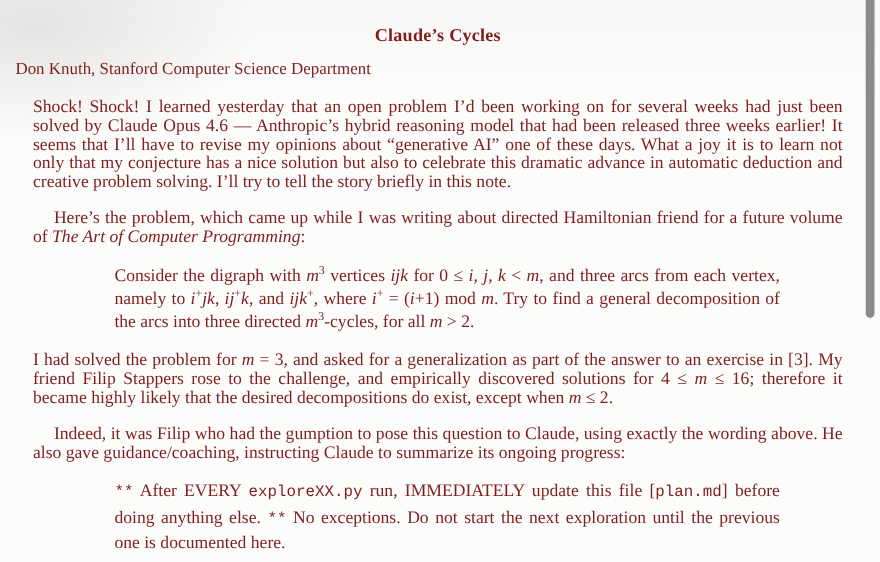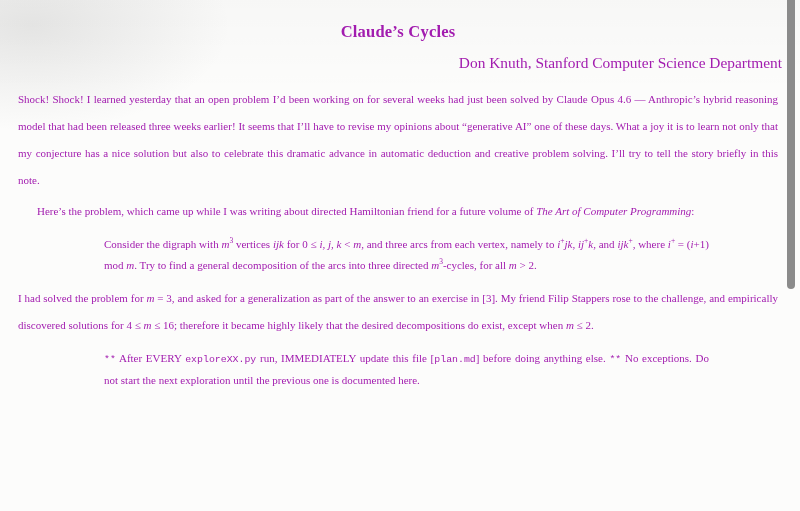--- a/index.html
+++ b/index.html
@@ -2,57 +2,57 @@
 <html><head>
 <meta charset="utf-8">
 <style>
   html, body { margin: 0; padding: 0; background: #ffffff; }
   .screen {
     position: relative;
     width: 800px; height: 511px;
     overflow: hidden;
     background: #fcfcfb;
     font-family: "Liberation Serif", "DejaVu Serif", serif;
-    color: #a21caf;
+    color: #7f1d1d;
   }
   .corner-shadow {
     position: absolute; left: 0; top: 0; width: 100%; height: 100%;
     pointer-events: none;
     background:
       radial-gradient(ellipse 320px 170px at 4% 5%, rgba(90,90,90,0.13), rgba(90,90,90,0.0) 62%),
       linear-gradient(to bottom, rgba(0,0,0,0.02), rgba(0,0,0,0) 18%);
   }
   .doc {
     position: relative;
     padding: 22px 18px 0 14px;
   }
   .title {
     margin: 0 0 12px 0;
     text-align: center;
     font-size: 16.5px;
     font-weight: bold;
     letter-spacing: 0.2px;
   }
   .byline, .dateline {
-    text-align: right;
+    text-align: left;
     font-size: 15.4px;
     line-height: 18.5px;
     margin: 0;
   }
   .body-text { margin-top: 13px; }
   .body-text p {
-    margin: 4px;
-    font-size: 11px;
-    line-height: 27px;
+    margin: 16px;
+    font-size: 16px;
+    line-height: 17px;
     text-align: justify;
   }
   .indent { text-indent: 19px; }
   blockquote.quote {
     margin: 9px 73px 9px 90px;
-    font-size: 11px;
+    font-size: 16px;
     line-height: 21.3px;
     text-align: justify;
   }
   .seg-r { font-style: normal; }
   .seg-i { font-style: italic; }
   .seg-sup {
     font-style: normal;
     font-size: 0.68em;
     vertical-align: super;
     line-height: 0;
@@ -78,18 +78,19 @@
 
   <div class="doc">
     <h1 class="title">Claude’s Cycles</h1>
     <div class="byline">Don Knuth, Stanford Computer Science Department</div>
 
     <div class="body-text">
       <p>Shock! Shock! I learned yesterday that an open problem I’d been working on for several weeks had just been solved by Claude Opus 4.6 — Anthropic’s hybrid reasoning model that had been released three weeks earlier! It seems that I’ll have to revise my opinions about “generative AI” one of these days. What a joy it is to learn not only that my conjecture has a nice solution but also to celebrate this dramatic advance in automatic deduction and creative problem solving. I’ll try to tell the story briefly in this note.</p>
       <p class="indent"><span class="seg-r">Here’s the problem, which came up while I was writing about directed Hamiltonian friend for a future volume of </span><span class="seg-i">The Art of Computer Programming</span><span class="seg-r">:</span></p>
       <blockquote class="quote"><span class="seg-r">Consider the digraph with </span><span class="seg-i">m</span><span class="seg-sup">3</span><span class="seg-r"> vertices </span><span class="seg-i">ijk</span><span class="seg-r"> for 0 ≤ </span><span class="seg-i">i, j, k</span><span class="seg-r"> &lt; </span><span class="seg-i">m</span><span class="seg-r">, and three arcs from each vertex, namely to </span><span class="seg-i">i</span><span class="seg-sup">+</span><span class="seg-i">jk</span><span class="seg-r">, </span><span class="seg-i">ij</span><span class="seg-sup">+</span><span class="seg-i">k</span><span class="seg-r">, and </span><span class="seg-i">ijk</span><span class="seg-sup">+</span><span class="seg-r">, where </span><span class="seg-i">i</span><span class="seg-sup">+</span><span class="seg-r"> = (</span><span class="seg-i">i</span><span class="seg-r">+1) mod </span><span class="seg-i">m</span><span class="seg-r">.  Try to find a general decomposition of the arcs into three directed </span><span class="seg-i">m</span><span class="seg-sup">3</span><span class="seg-r">-cycles, for all </span><span class="seg-i">m</span><span class="seg-r"> &gt; 2.</span></blockquote>
       <p><span class="seg-r">I had solved the problem for </span><span class="seg-i">m</span><span class="seg-r"> = 3, and asked for a generalization as part of the answer to an exercise in [3].  My friend Filip Stappers rose to the challenge, and empirically discovered solutions for 4 ≤ </span><span class="seg-i">m</span><span class="seg-r"> ≤ 16; therefore it became highly likely that the desired decompositions do exist, except when </span><span class="seg-i">m</span><span class="seg-r"> ≤ 2.</span></p>
+      <p class="indent">Indeed, it was Filip who had the gumption to pose this question to Claude, using exactly the wording above. He also gave guidance/coaching, instructing Claude to summarize its ongoing progress:</p>
       <blockquote class="quote"><span class="seg-tt">**</span><span class="seg-r"> After EVERY </span><span class="seg-tt">exploreXX.py</span><span class="seg-r"> run, IMMEDIATELY update this file [</span><span class="seg-tt">plan.md</span><span class="seg-r">] before doing anything else. </span><span class="seg-tt">**</span><span class="seg-r">  No exceptions.  Do not start the next exploration until the previous one is documented here.</span></blockquote>
     </div>
   </div>
 
   <div class="scrollbar-thumb"></div>
 </div>
 
 </body></html>

